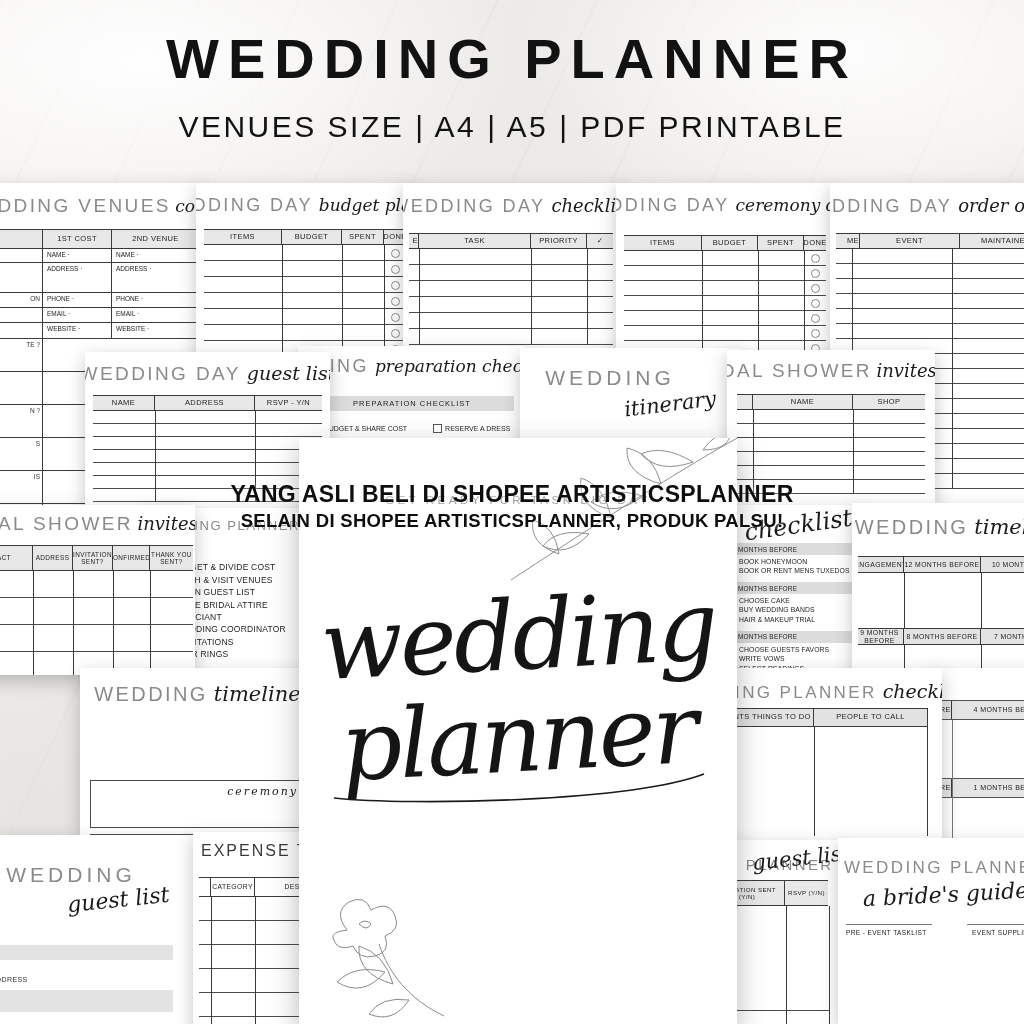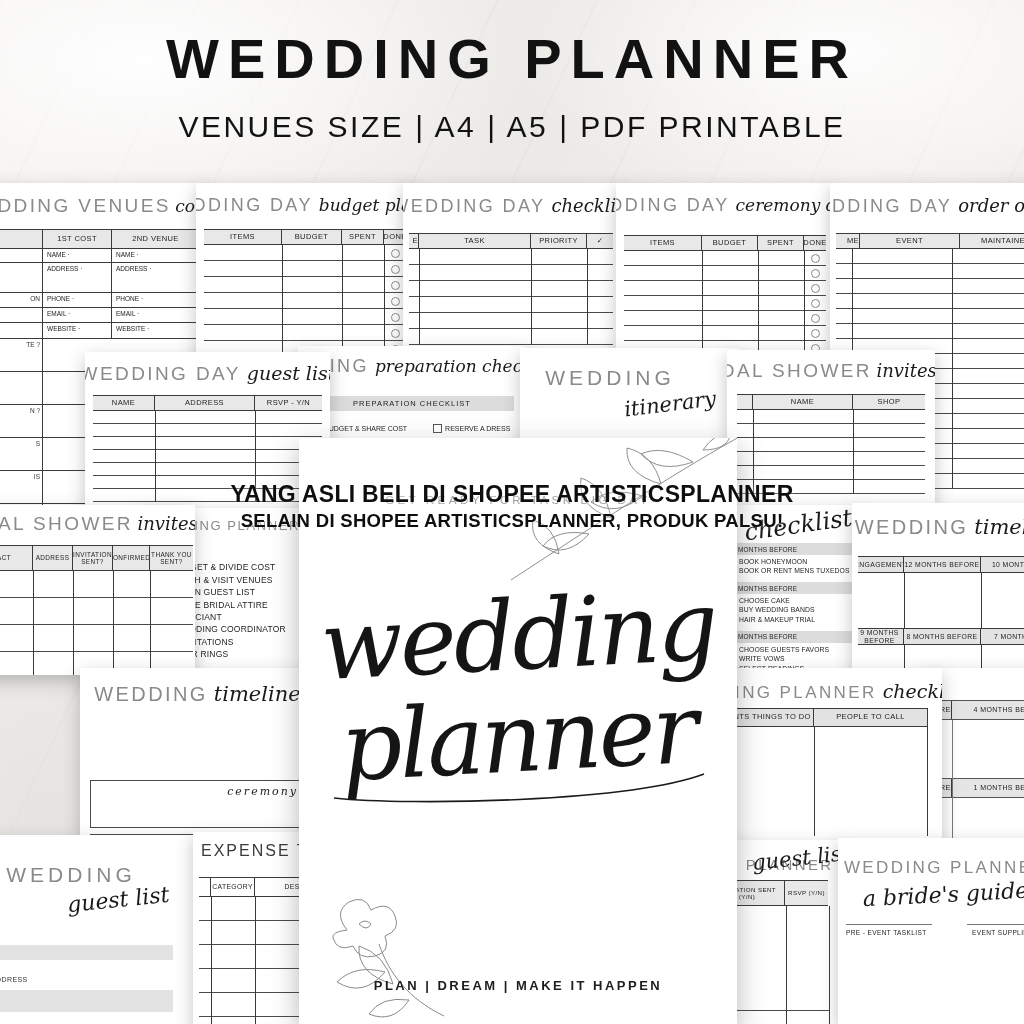--- a/index.html
+++ b/index.html
@@ -464,17 +464,16 @@
   <svg style="position:absolute;left:-10px;bottom:0" width="160" height="140" viewBox="0 0 160 140">
     <g fill="none" stroke="#8a8a8a" stroke-width="1">
       <path d="M58,46 q-14,-18 2,-28 q16,-8 22,8 q18,-10 24,6 q6,14 -10,20 q6,16 -10,20 q-16,4 -22,-10 q-16,6 -20,-8 q-2,-6 14,-8"></path>
       <path d="M70,40 q6,-6 12,0 q-4,8 -12,0"></path>
       <path d="M90,60 C100,90 120,115 155,132"></path>
       <path d="M96,88 q-30,-8 -48,10 q26,16 48,-10"></path>
       <path d="M104,100 q-8,-30 -34,-38 q-2,28 34,38"></path>
       <path d="M120,116 q-28,-4 -40,14 q24,10 40,-14"></path>
     </g>
   </svg>
-  <div style="position:absolute;left:0;right:0;top:540px;text-align:center;font-size:13px;font-weight:700;letter-spacing:2.5px;color:#1d1d1d">PLAN | DREAM | MAKE IT HAPPEN</div>
 </div>
 
 <div class="wm" style="top:481px;font-size:23px">YANG ASLI BELI DI SHOPEE ARTISTICSPLANNER</div>
 <div class="wm" style="top:510px;font-size:18.5px">SELAIN DI SHOPEE ARTISTICSPLANNER, PRODUK PALSU!</div>
 
 </body></html>

